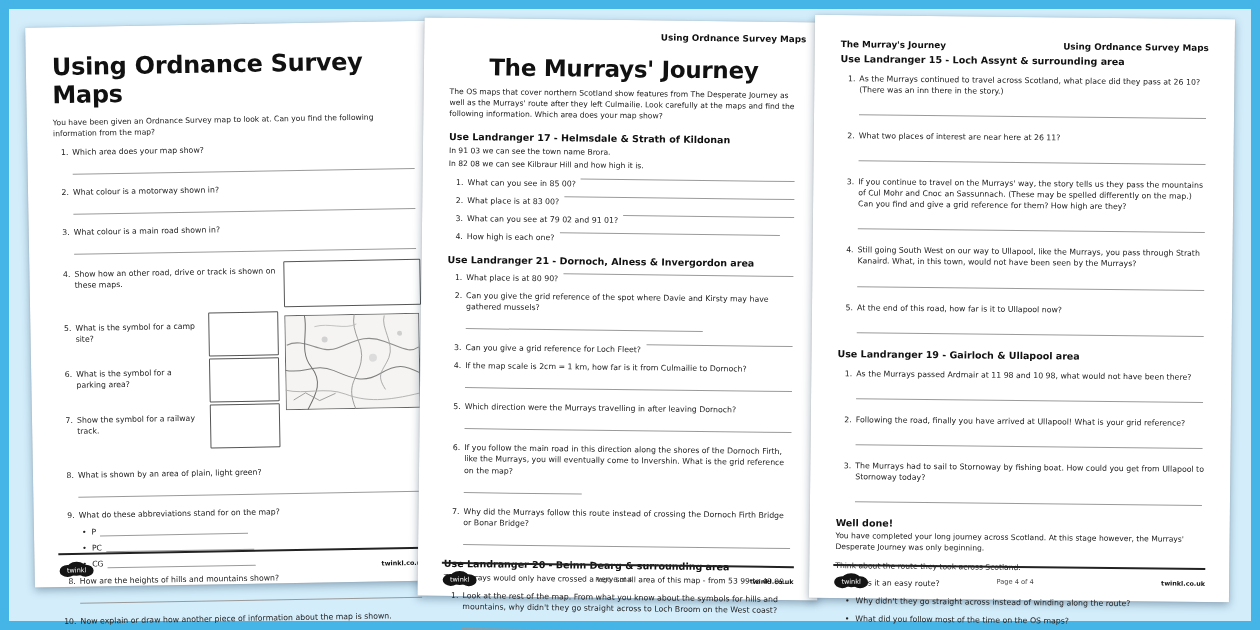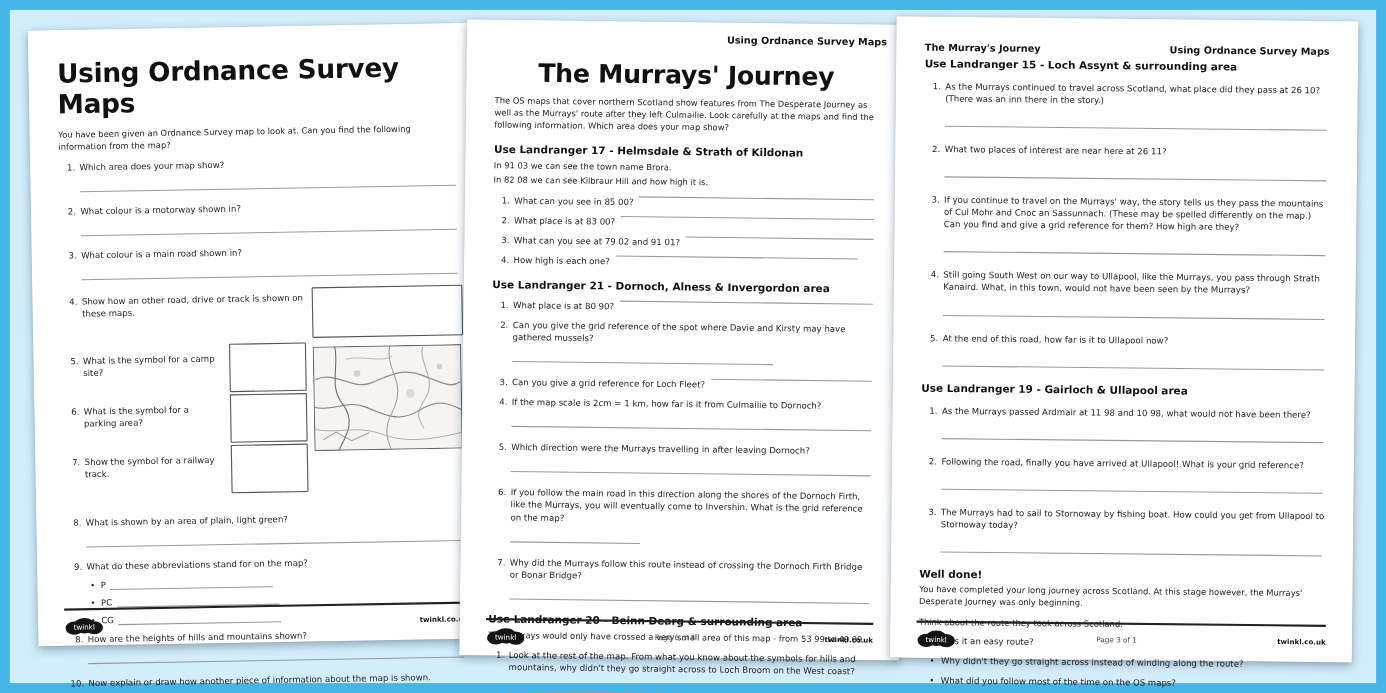--- a/index.html
+++ b/index.html
@@ -357,16 +357,16 @@
     </div>
   </div>
 
   <footer class="pfooter">
     <svg class="logo" viewBox="0 0 36 17">
       <ellipse cx="9" cy="10" rx="8" ry="6" fill="#141414"></ellipse>
       <ellipse cx="18" cy="8" rx="10" ry="7" fill="#141414"></ellipse>
       <ellipse cx="27" cy="10" rx="8" ry="6" fill="#141414"></ellipse>
       <text x="18" y="11.5" text-anchor="middle" font-size="6.5" fill="#ffffff" font-family="DejaVu Sans, sans-serif">twinkl</text>
     </svg>
-    <span class="pageno">Page 3 of 1</span>
+    <span class="pageno">Page 4 of 4</span>
     <span class="site">twinkl.co.uk</span>
   </footer>
 </section>
 
 </body></html>

